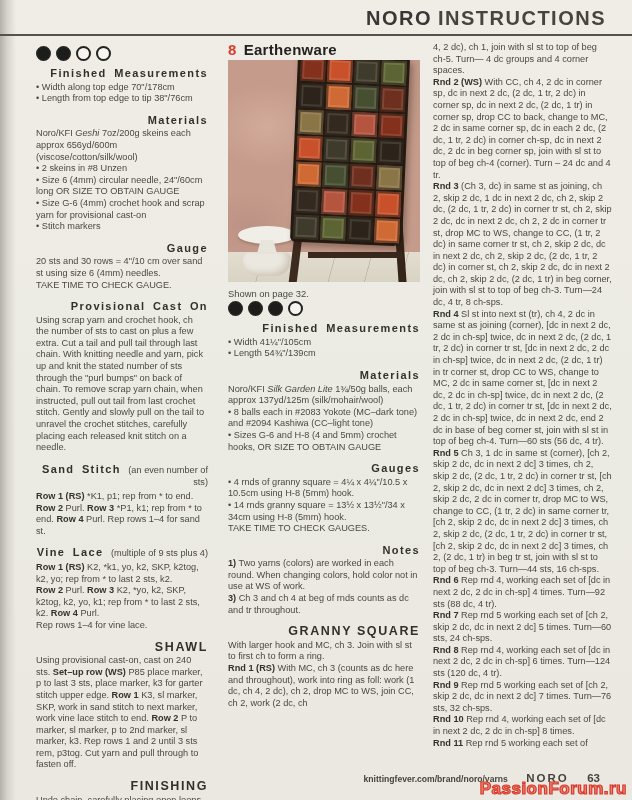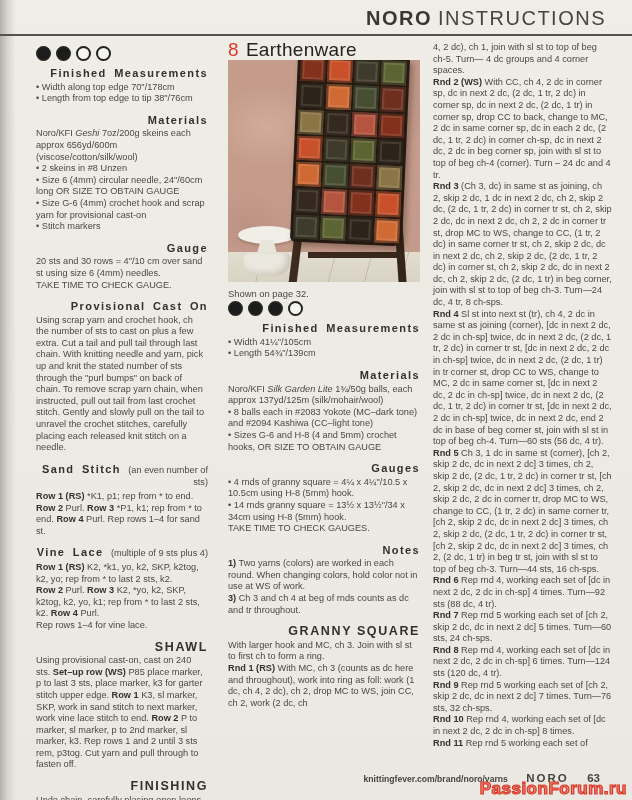--- a/index.html
+++ b/index.html
@@ -5,41 +5,41 @@
   :root{ --accent:#d93a2b; --text:#4a4843; --heading:#32302c; --bg:#edebe4; }
   html,body{margin:0;padding:0;}
   body{background:#888;font-family:"Liberation Sans", sans-serif;}
   .page{position:relative;width:632px;height:800px;background:var(--bg);overflow:hidden;
         background-image:linear-gradient(180deg,#efede6 0%,#ecebe3 55%,#eae8e0 100%);}
   .gutter{position:absolute;left:0;top:0;bottom:0;width:16px;
           background:linear-gradient(90deg,#b3b0aa 0%,#d6d3cc 45%,rgba(237,235,228,0) 100%);}
   
   .header{position:absolute;top:7px;right:26px;font-size:20px;color:#3d3c39;letter-spacing:1.5px;white-space:nowrap;}
   .header-brand{font-weight:700;color:#383734;margin-right:6px;}
-  .header-title{font-weight:400;color:#45443f;}
+  .header-title{font-weight:700;color:#45443f;}
   .header-rule{position:absolute;top:34px;left:0;right:0;height:2px;background:#55514b;}
   
   .col{position:absolute;top:44px;font-size:9.2px;line-height:11.6px;color:var(--text);}
   .col-left{left:36px;width:172px;}
   .col-mid{left:228px;width:192px;}
   .col-right{left:433px;width:179px;top:42px;}
   .col p{margin:0;}
   .col b{color:#34322d;}
   .section{margin-bottom:10px;}
   .sec-title{color:var(--heading);text-align:right;}
   .sec-title.sub{font-size:11px;font-weight:700;letter-spacing:1.4px;word-spacing:3px;margin-bottom:2px;}
   .sec-title.main{font-size:12.5px;font-weight:700;letter-spacing:1.6px;margin-bottom:2px;}
   .sec-title .suffix{font-weight:400;font-size:9.2px;letter-spacing:0;word-spacing:0;color:var(--text);}
   
   .dots{margin:2px 0 8px 0;height:14px;}
   .dot{display:inline-block;width:11px;height:11px;border:2px solid #222;border-radius:50%;
        background:#f6f5f0;margin-right:5px;vertical-align:middle;}
   .dot.filled{background:#1c1c1a;}
   
-  .pattern-heading{font-size:19px;font-weight:400;letter-spacing:.3px;margin-bottom:4px;}
+  .pattern-heading{font-size:15px;font-weight:700;letter-spacing:.3px;margin-bottom:4px;}
   .pattern-num{color:var(--accent);margin-right:7px;}
   .pattern-name{color:#232220;}
   
   .photo{position:relative;width:192px;height:222px;margin:4px 0 6px 0;overflow:hidden;
     background:
       radial-gradient(90px 70px at 20% 30%, #d3ab9b 0%, rgba(211,171,155,0) 60%),
       radial-gradient(120px 90px at 75% 15%, #bb9281 0%, rgba(187,146,129,0) 65%),
       radial-gradient(100px 80px at 60% 60%, #d0a695 0%, rgba(208,166,149,0) 60%),
       radial-gradient(80px 60px at 10% 75%, #bb9283 0%, rgba(187,146,131,0) 60%),
       #c59c8c;}

